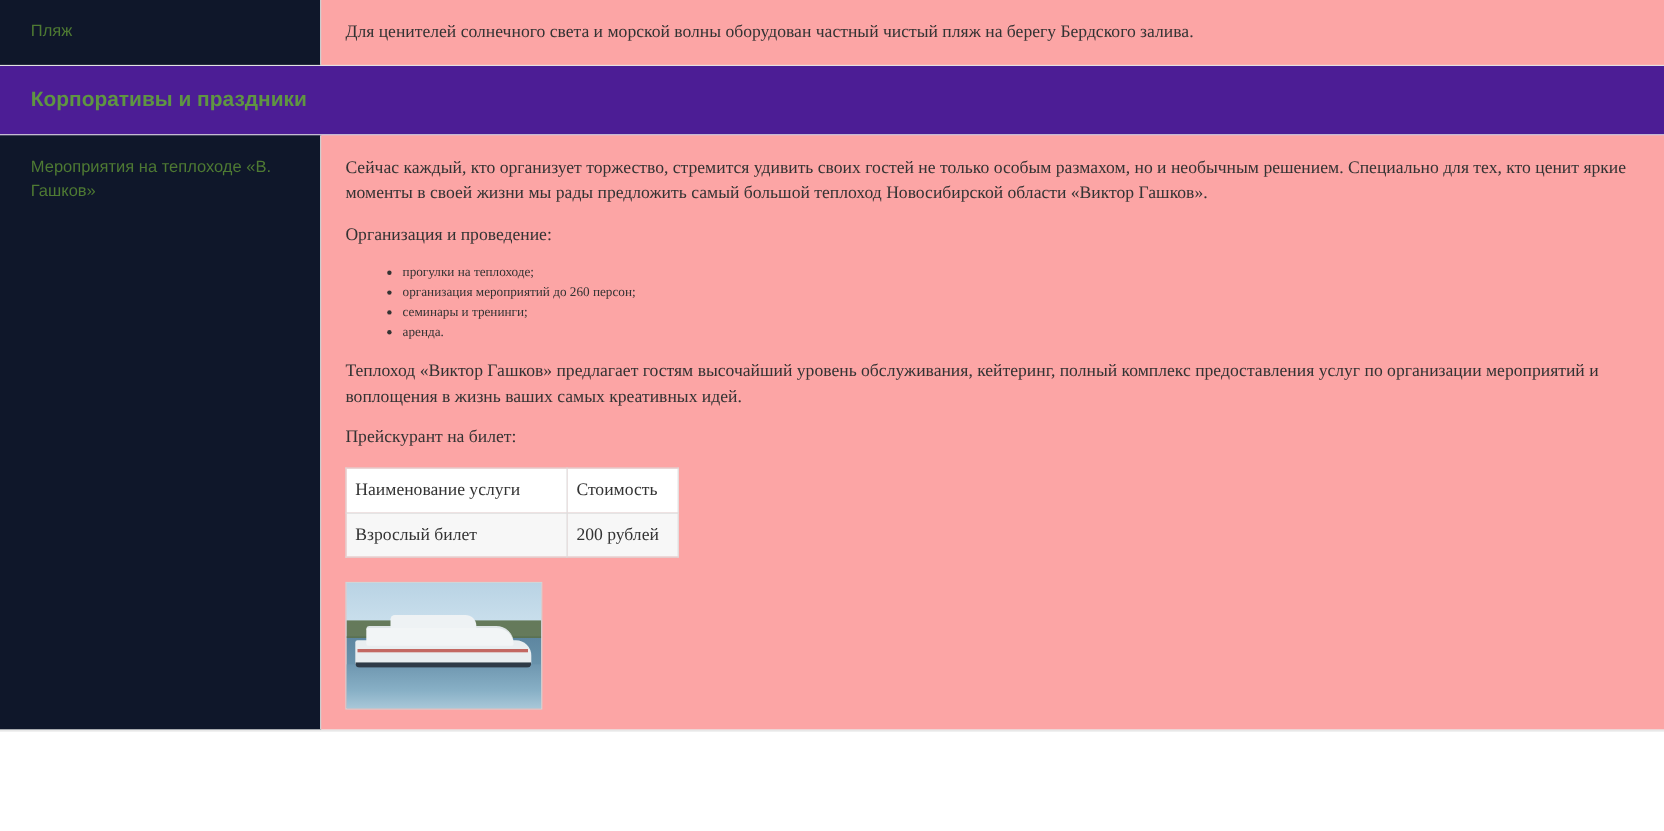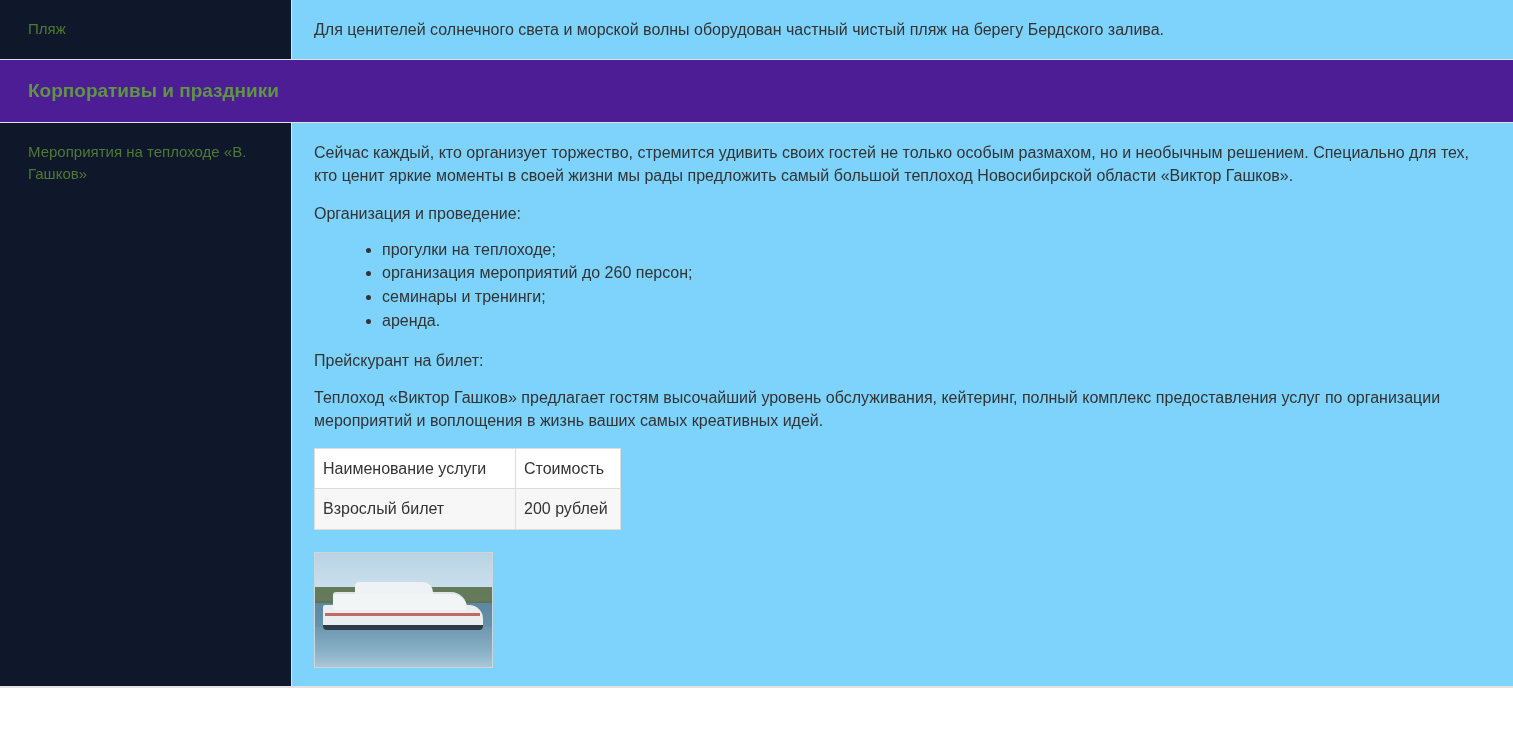--- a/index.html
+++ b/index.html
@@ -37,24 +37,25 @@
     font-size: 15px;
     line-height: 1.45;
   }
   .cell-label.bold {
     font-weight: normal;
   }
   .cell-body {
     flex: 1;
     box-sizing: border-box;
     padding: 18px 26px 18px 22px;
-    background: #7dd3fc;
+    background: #fca5a5;
     font-size: 16px;
     line-height: 1.45;
     color: #333333;
+    font-family: Liberation Serif, serif;
   }
 
   
   .section-row {
     display: flex;
     width: 100%;
     border-bottom: 1px solid #e2e2e2;
     background: #4c1d95;
     box-sizing: border-box;
   }
@@ -71,22 +72,22 @@
   }
   .cell-body p:last-child {
     margin-bottom: 0;
   }
   .cell-body ul {
     margin: 0 0 16px 0;
     padding-left: 52px;
     list-style-type: disc;
   }
   .cell-body li {
-    margin: 0 0 1px 16px;
-    font-size: 16px;
+    margin: 0 0 1px 0;
+    font-size: 12px;
     line-height: 1.42;
   }
 
   
   table.price {
     border-collapse: collapse;
     margin: 16px 0 22px 0;
     font-size: 16px;
   }
   table.price td, table.price th {
@@ -196,22 +197,22 @@
     </div>
     <div class="cell-body">
       <p>Сейчас каждый, кто организует торжество, стремится удивить своих гостей не только особым размахом, но и необычным решением. Специально для тех, кто ценит яркие моменты в своей жизни мы рады предложить самый большой теплоход Новосибирской области «Виктор Гашков».</p>
       <p>Организация и проведение:</p>
       <ul>
         <li>прогулки на теплоходе;</li>
         <li>организация мероприятий до 260 персон;</li>
         <li>семинары и тренинги;</li>
         <li>аренда.</li>
       </ul>
+      <p>Теплоход «Виктор Гашков» предлагает гостям высочайший уровень обслуживания, кейтеринг, полный комплекс предоставления услуг по организации мероприятий и воплощения в жизнь ваших самых креативных идей.</p>
       <p>Прейскурант на билет:</p>
-      <p>Теплоход «Виктор Гашков» предлагает гостям высочайший уровень обслуживания, кейтеринг, полный комплекс предоставления услуг по организации мероприятий и воплощения в жизнь ваших самых креативных идей.</p>
 
       <table class="price">
         <thead>
           <tr>
             <td class="col-name">Наименование услуги</td>
             <td class="col-price">Стоимость</td>
           </tr>
         </thead>
         <tbody>
           <tr>

